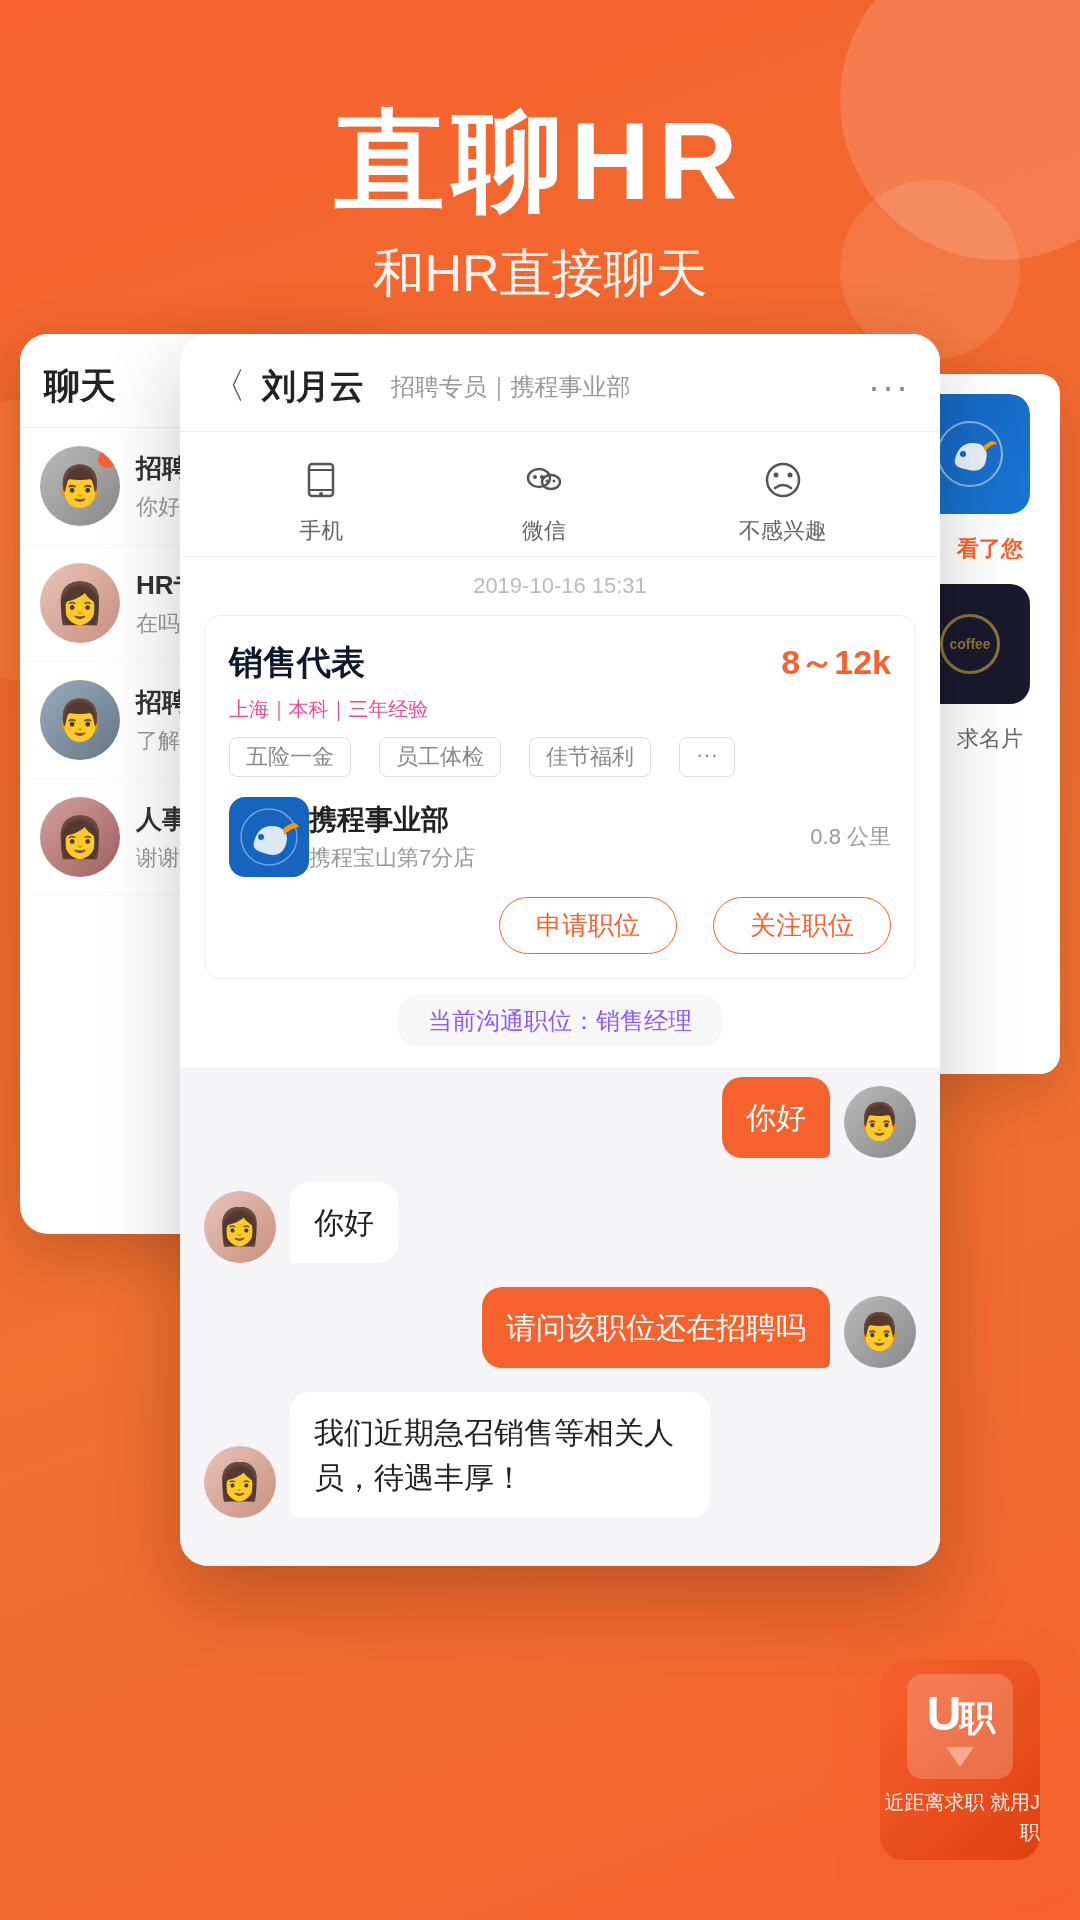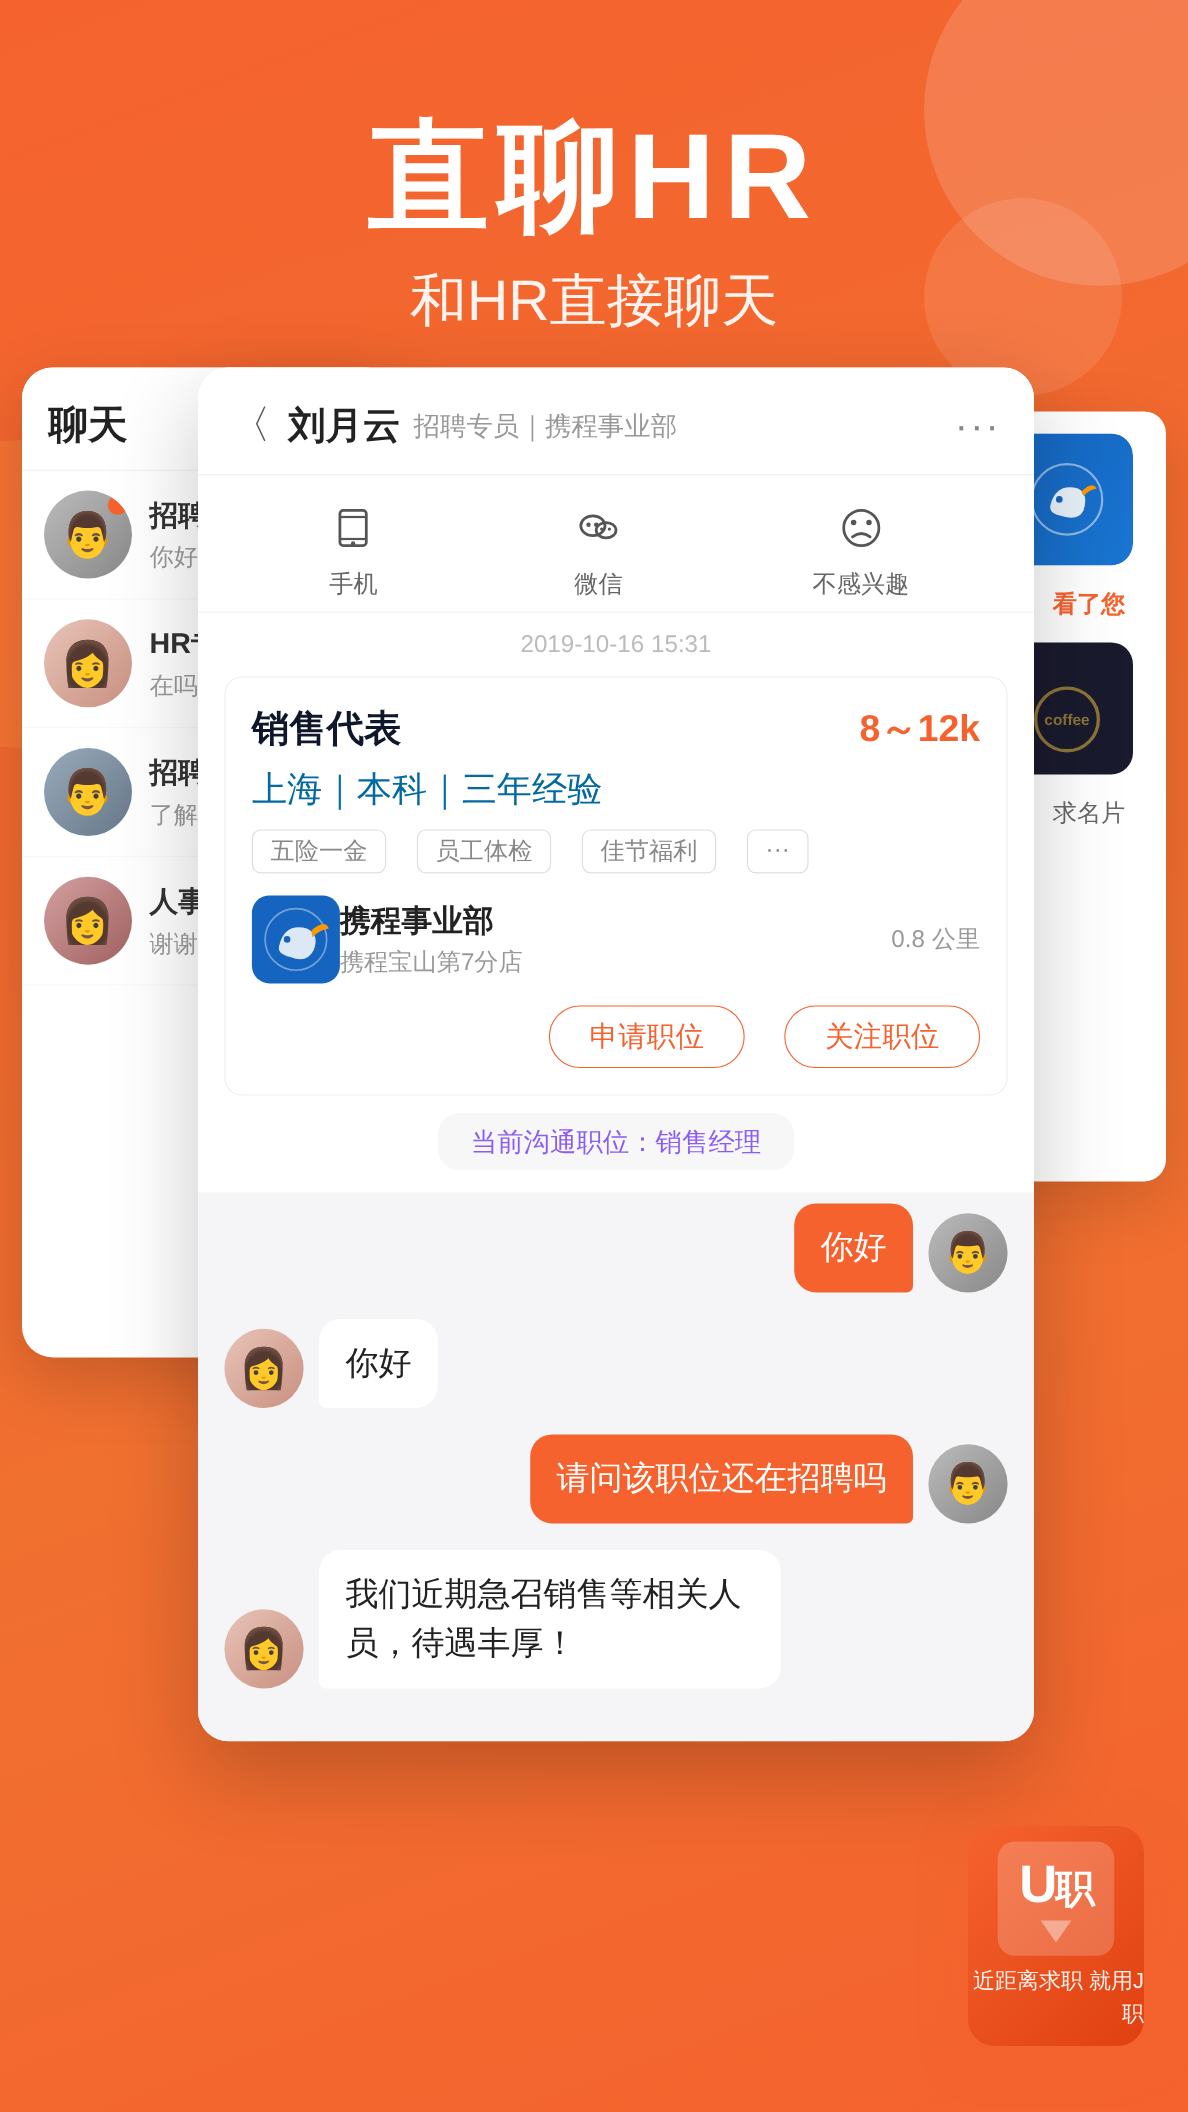--- a/index.html
+++ b/index.html
@@ -235,21 +235,21 @@
       margin-right: 16px;
     }
     .chat-user-name {
       font-size: 34px;
       font-weight: 700;
       color: #222;
     }
     .chat-user-sub {
       font-size: 24px;
       color: #999;
-      margin-left: 12px;
+      margin-left: 27px;
     }
     .chat-more {
       margin-left: auto;
       font-size: 36px;
       color: #888;
       letter-spacing: 2px;
     }
 
     
     .action-row {
@@ -304,22 +304,22 @@
       font-size: 34px;
       font-weight: 700;
       color: #0f172a;
     }
     .job-salary {
       font-size: 34px;
       font-weight: 700;
       color: #f5622e;
     }
     .job-meta {
-      font-size: 32px;
-      color: #0369a1;
+      font-size: 20px;
+      color: #ec4899;
       margin-bottom: 14px;
     }
     .job-tags {
       display: flex;
       gap: 28px;
       flex-wrap: wrap;
       margin-bottom: 20px;
     }
     .job-tag {
       border: 1px solid #ddd;
@@ -531,21 +531,21 @@
           <path d="M48 28 Q58 18 62 25 Q55 26 50 32Z" fill="#ff9800"></path>
           <circle cx="28" cy="35" r="3" fill="#1565c0"></circle>
         </svg>
       </div>
     </div>
     <div class="right-text-item">
       <div style="font-size:22px;color:#f5622e;font-weight:600;">看了您</div>
     </div>
 
     <div class="luckin-logo">
-      <div style="width:80px;height:80px;background:#1a1a2e;border-radius:12px;display:flex;align-items:center;justify-content:flex-end;flex-direction:column;">
+      <div style="width:80px;height:80px;background:#1a1a2e;border-radius:12px;display:flex;align-items:center;justify-content:center;flex-direction:column;">
         <div style="width:60px;height:60px;border:3px solid #8b7536;border-radius:50%;display:flex;align-items:center;justify-content:center;">
           <div style="font-size:14px;color:#8b7536;font-weight:700;text-align:center;line-height:1.2;">
             <span>coffee</span>
           </div>
         </div>
       </div>
     </div>
     <div class="right-text-item">
       <div style="font-size:22px;color:#666;">求名片</div>
     </div>

